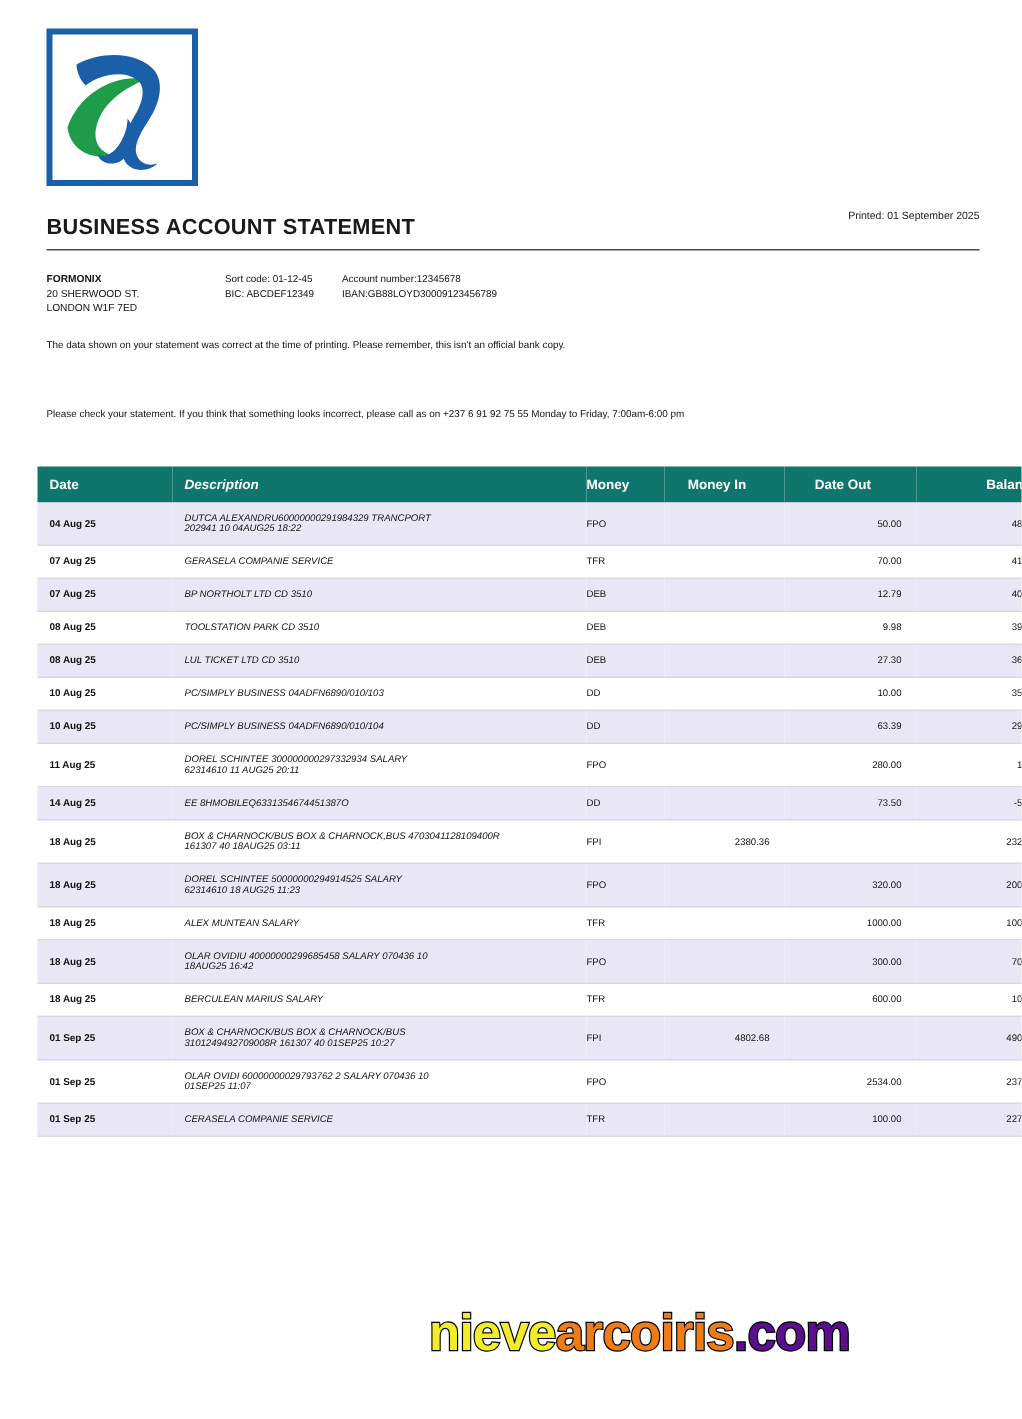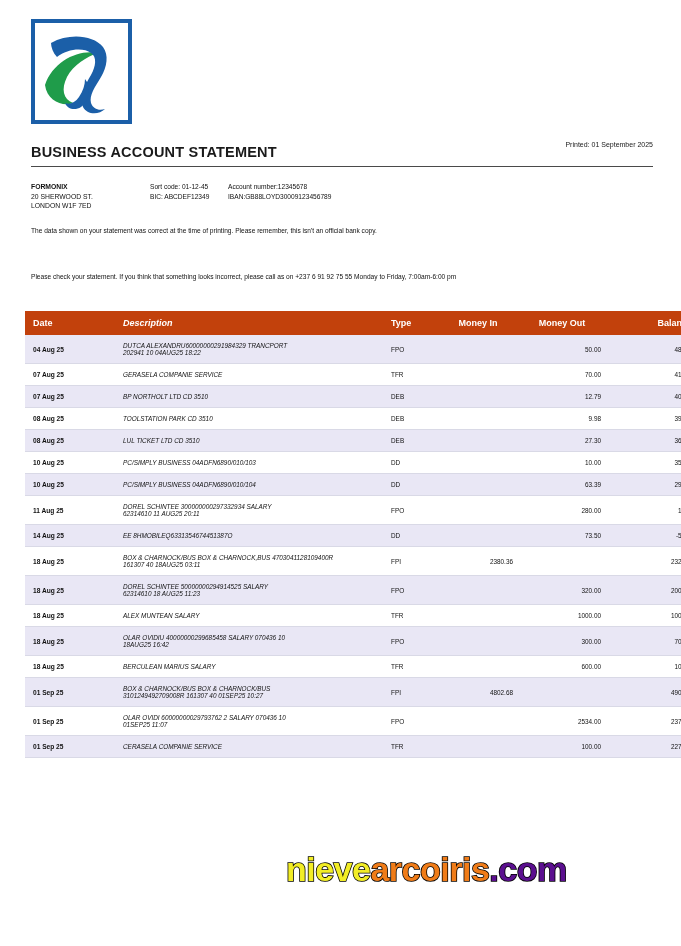--- a/index.html
+++ b/index.html
@@ -105,21 +105,21 @@
   
   .table {
     position: absolute;
     left: 25px;
     top: 311px;
     width: 631px;
     border-collapse: collapse;
     table-layout: fixed;
   }
   .table th {
-    background: #c2410c;
+    background: #0f766e;
     color: #ffffff;
     font-size: 9px;
     font-weight: bold;
     padding: 7px 0 7px 0;
     text-align: left;
     vertical-align: middle;
     margin-top: 19px;
   }
   .table td {
     font-size: 6.4px;
@@ -141,21 +141,21 @@
   th.c-in, th.c-out { text-align: center; }
   th.c-bal { text-align: right; padding-right: 12px; }
 
   td.c-date { font-weight: bold; font-size: 6.6px; }
   td.c-desc .l2 { display: block; }
 
   
   .watermark {
     position: absolute;
     left: 286px;
-    top: 852px;
+    top: 872px;
     font-size: 34px;
     font-weight: bold;
     font-family: "Liberation Sans", sans-serif;
     letter-spacing: -0.5px;
     line-height: 1;
     white-space: nowrap;
     -webkit-text-stroke: 1.6px #000000;
     paint-order: stroke fill;
   }
   .watermark .w1 { color: #f2ed26; }
@@ -195,23 +195,23 @@
   </div>
 
   <div class="notice1">The data shown on your statement was correct at the time of printing. Please remember, this isn't an official bank copy.</div>
   <div class="notice2">Please check your statement. If you think that something looks incorrect, please call as on +237 6 91 92 75 55 Monday to Friday, 7:00am-6:00 pm</div>
 
   <table class="table">
     <thead>
       <tr>
         <th class="c-date">Date</th>
         <th class="c-desc">Description</th>
-        <th class="c-type">Type</th>
+        <th class="c-type">Money</th>
         <th class="c-in">Money In</th>
-        <th class="c-out">Money Out</th>
+        <th class="c-out">Date Out</th>
         <th class="c-bal">Balance</th>
       </tr>
     </thead>
     <tbody id="tbody">
         <tr class="alt">
           <td class="c-date">04 Aug 25</td>
           <td class="c-desc"><span>DUTCA ALEXANDRU60000000291984329 TRANCPORT</span><span class="l2">202941 10 04AUG25 18:22</span></td>
           <td class="c-type">FPO</td>
           <td class="c-in"></td>
           <td class="c-out">50.00</td>

